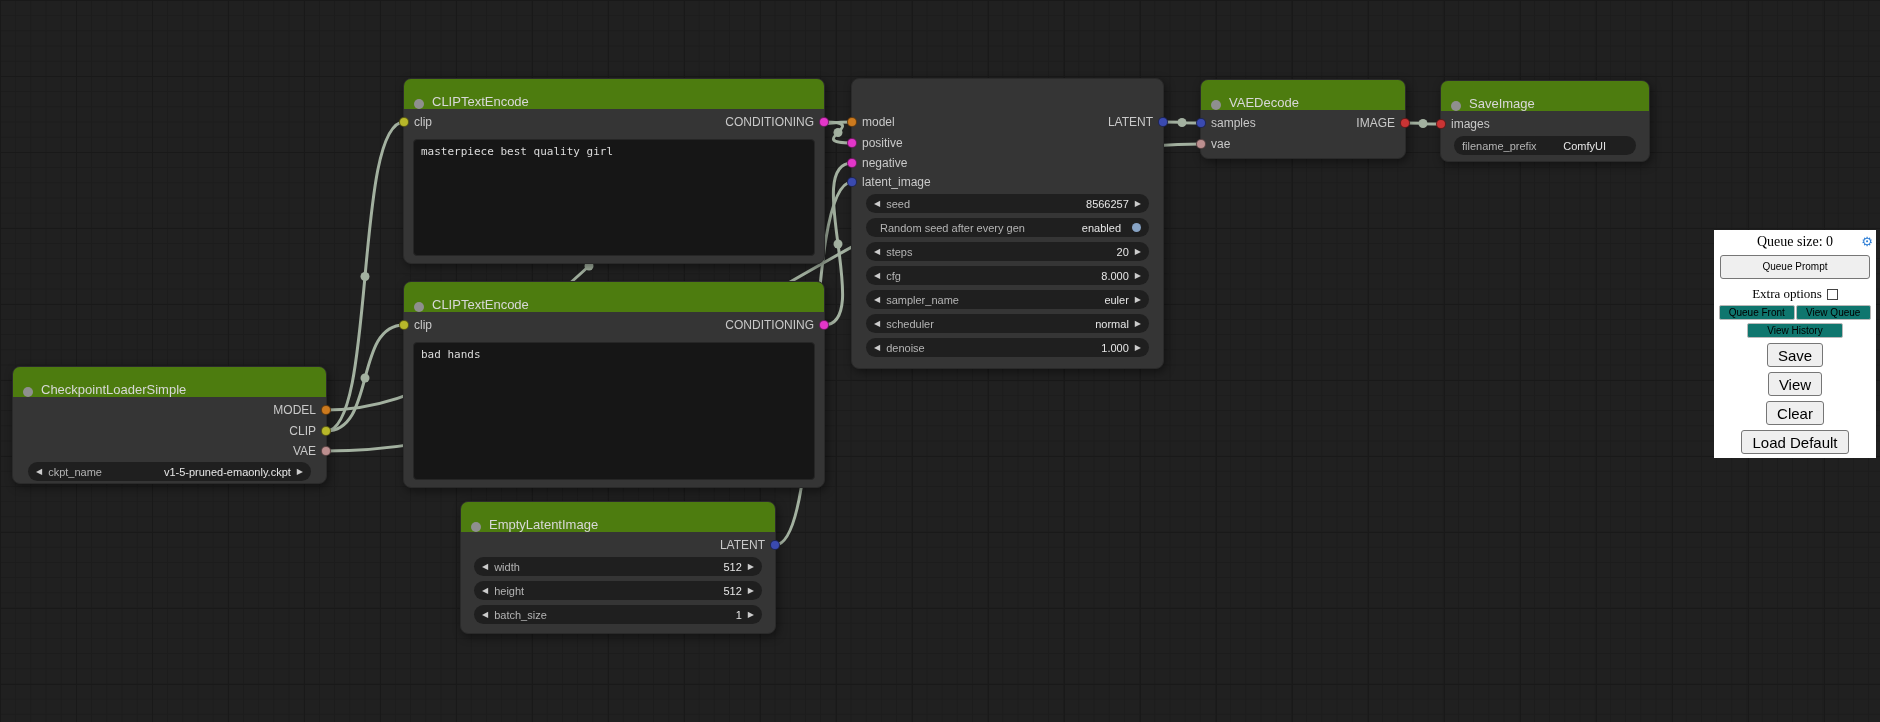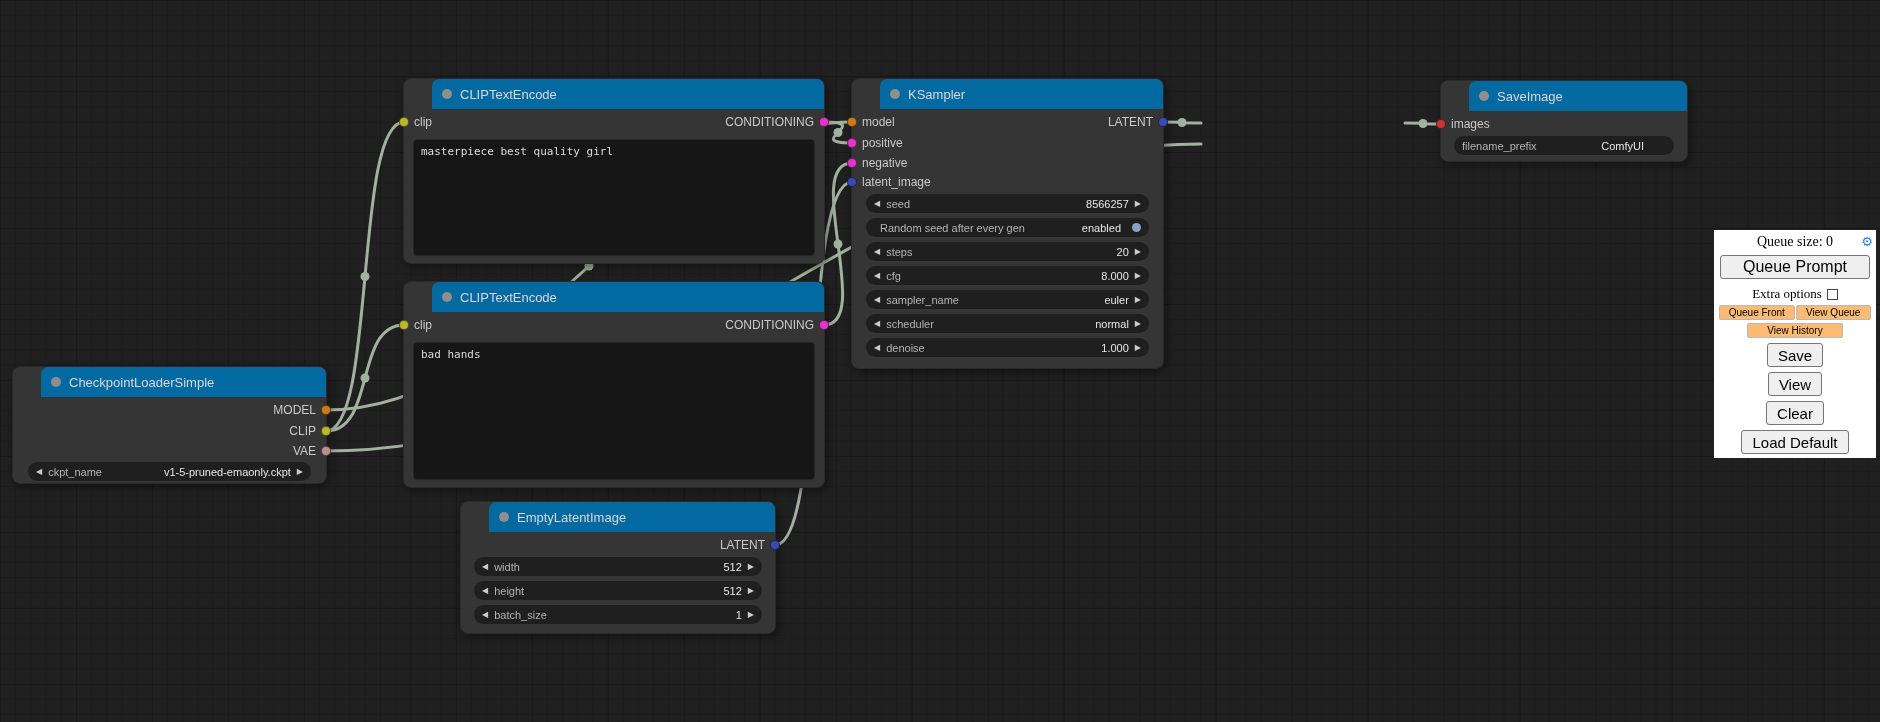--- a/index.html
+++ b/index.html
@@ -28,25 +28,24 @@
 
   .node {
     position: absolute;
     background: #353535;
     border: 1px solid #2a2a2a;
     border-radius: 8px;
     box-shadow: 2px 3px 10px rgba(0,0,0,0.45);
   }
   .ntitle {
     position: absolute; left: 0; top: 0; right: 0; height: 30px;
-    background: #0369a1;
+    background: #4d7c0f;
     border-radius: 7px 7px 0 0;
-    display: flex; align-items: center; gap: 8px;
+    display: flex; align-items: flex-end; gap: 8px;
     padding: 0 10px;
-    margin-left: 28px;
   }
   .tdot {
     width: 10px; height: 10px; border-radius: 50%;
     background: #8f8f8f; flex: none;
   }
   .ttext { font-size: 13px; color: #d8d8d8; white-space: nowrap; }
 
   .slot {
     position: absolute; height: 20px;
     display: flex; align-items: center; gap: 5px;
@@ -98,27 +97,27 @@
     display: flex; flex-direction: column; align-items: center;
     padding: 3px 5px 4px;
   }
   .menu-header { width: 100%; position: relative; height: 17px; line-height: 17px; text-align: center; font-size: 14px; }
   .settings-icon { position: absolute; right: -2px; top: 0; font-size: 13px; color: #2f7fd6; font-family: "DejaVu Sans", sans-serif; cursor: pointer; }
   .btn {
     font-family: "Liberation Sans", sans-serif;
     background: #efefef; border: 1px solid #767676; border-radius: 3px;
     color: #000; cursor: pointer; line-height: 1;
   }
-  .btn-main { width: 150px; height: 24px; font-size: 16px; margin-top: 5px; }
+  .btn-main { width: 150px; height: 24px; font-size: 10px; margin-top: 5px; }
   .extra { margin-top: 8px; height: 14px; font-size: 13px; display: flex; align-items: center; gap: 5px; }
   .checkbox { width: 11px; height: 11px; border: 1px solid #444; background: #fff; display: inline-block; }
   .btn-row { display: flex; width: 100%; gap: 1px; margin-top: 4px; }
   .btn-flat {
     font-family: "Liberation Sans", sans-serif;
-    background: #fdba74; border: 1px solid #b9b9b9; border-radius: 2px;
+    background: #0f766e; border: 1px solid #b9b9b9; border-radius: 2px;
     font-size: 10px; height: 15px; padding: 0 2px; cursor: pointer;
   }
   .btn-row .btn-flat { flex: 1; }
   .btn-hist { width: 96px; margin-top: 3px; }
   .btn-big { min-width: 48px; height: 24px; font-size: 15px; padding: 0 10px; margin-top: 5px; }
   .btn-save { }
 </style>
 </head>
 <body>
 
@@ -224,24 +223,20 @@
     </div>
     <div class="widget" style="top:103px;left:13px;right:13px">
       <span class="warr">◀</span>
       <span class="wlabel">batch_size</span>
       <span class="wvalue">1</span>
       <span class="warr">▶</span>
     </div>
   </div>
 
   <div class="node" style="left:851px;top:78px;width:313px;height:291px">
-    <div class="ntitle">
-      <span class="tdot"></span>
-      <span class="ttext">KSampler</span>
-    </div>
     <div class="slot in" style="top:33px">
       <span class="sdot" style="background: rgb(204, 122, 30);"></span>
       <span>model</span>
     </div>
     <div class="slot in" style="top:54px">
       <span class="sdot" style="background: rgb(227, 54, 201);"></span>
       <span>positive</span>
     </div>
     <div class="slot in" style="top:74px">
       <span class="sdot" style="background: rgb(227, 54, 201);"></span>
@@ -292,22 +287,40 @@
       <span class="warr">▶</span>
     </div>
     <div class="widget" style="top:259px;left:14px;right:14px">
       <span class="warr">◀</span>
       <span class="wlabel">denoise</span>
       <span class="wvalue">1.000</span>
       <span class="warr">▶</span>
     </div>
   </div>
 
-
-  <div class="node" style="left:1440px;top:80px;width:248px;height:82px">
+  <div class="node" style="left:1200px;top:79px;width:206px;height:80px">
+    <div class="ntitle">
+      <span class="tdot"></span>
+      <span class="ttext">VAEDecode</span>
+    </div>
+    <div class="slot in" style="top:33px">
+      <span class="sdot" style="background: rgb(58, 74, 176);"></span>
+      <span>samples</span>
+    </div>
+    <div class="slot in" style="top:54px">
+      <span class="sdot" style="background: rgb(188, 143, 143);"></span>
+      <span>vae</span>
+    </div>
+    <div class="slot out" style="top:33px">
+      <span class="sdot" style="background: rgb(201, 52, 52);"></span>
+      <span>IMAGE</span>
+    </div>
+  </div>
+
+  <div class="node" style="left:1440px;top:80px;width:210px;height:82px">
     <div class="ntitle">
       <span class="tdot"></span>
       <span class="ttext">SaveImage</span>
     </div>
     <div class="slot in" style="top:33px">
       <span class="sdot" style="background: rgb(201, 52, 52);"></span>
       <span>images</span>
     </div>
     <div class="widget textw" style="top:55px;left:13px;right:13px">
       <span class="wlabel">filename_prefix</span>

